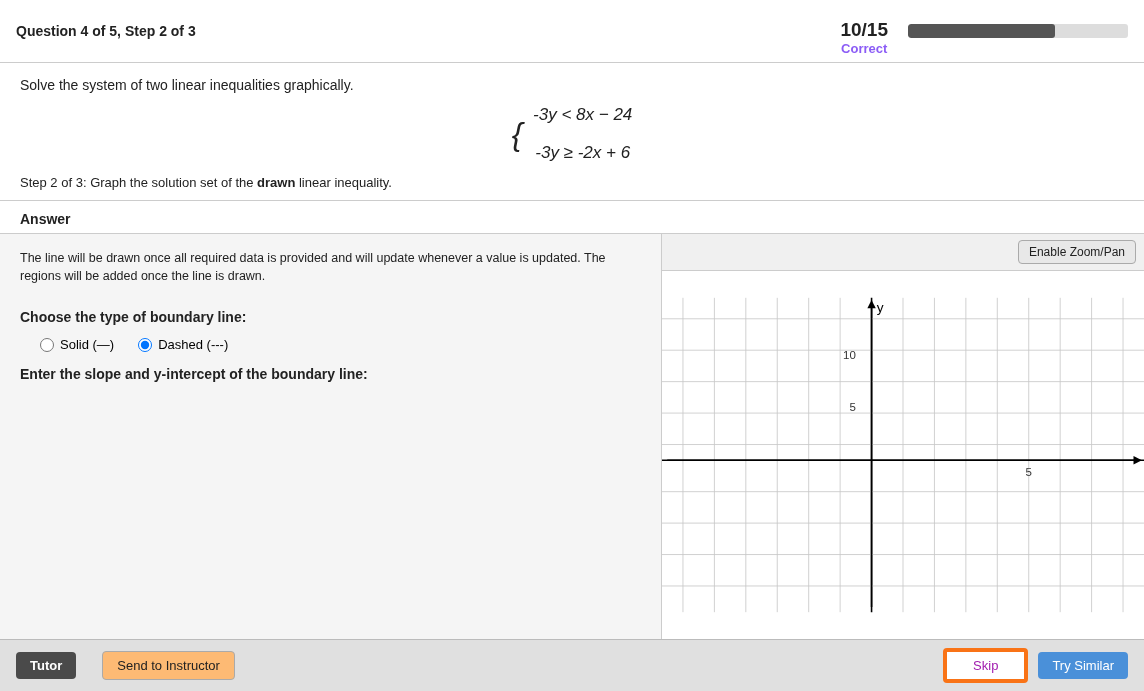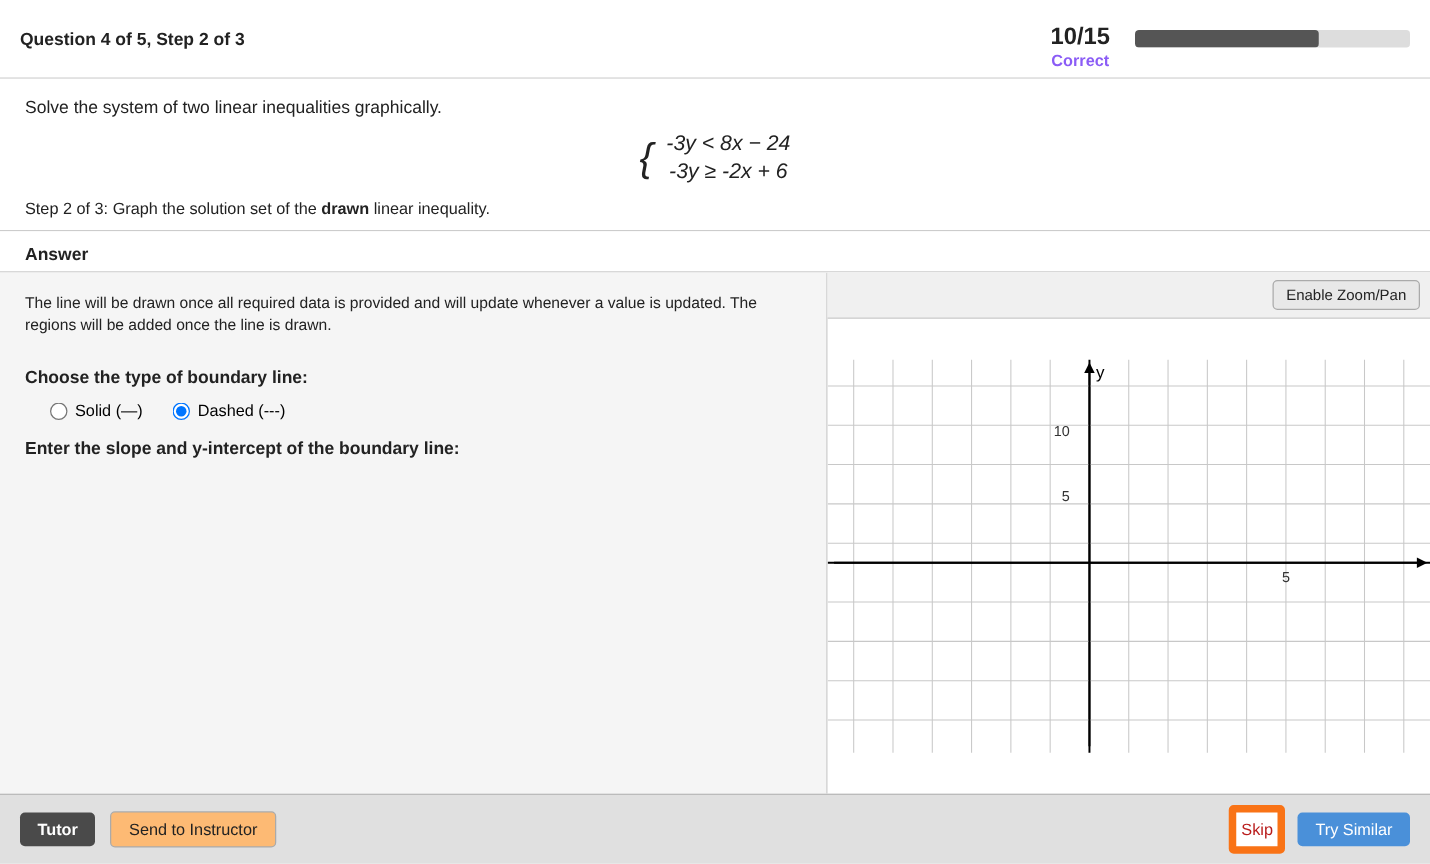--- a/index.html
+++ b/index.html
@@ -84,21 +84,21 @@
     .brace {
       font-size: 32px;
       line-height: 1;
       vertical-align: middle;
       margin-right: 6px;
     }
     .math-lines {
       display: inline-flex;
       flex-direction: column;
       vertical-align: middle;
-      gap: 2px;
+      gap: 18px;
     }
     .step-instruction {
       font-size: 13px;
       color: #222;
       margin-top: 4px;
     }
 
     
     .answer-section {
       background: #fff;
@@ -208,21 +208,21 @@
       border-top: 1px solid #bbb;
       display: flex;
       align-items: center;
       justify-content: space-between;
       padding: 8px 16px;
       min-height: 46px;
     }
     .footer-left {
       display: flex;
       align-items: center;
-      gap: 12px;
+      gap: 26px;
     }
     .tutor-btn {
       background: #4a4a4a;
       color: #fff;
       border: none;
       border-radius: 4px;
       padding: 6px 14px;
       font-size: 13px;
       cursor: pointer;
       font-weight: bold;
@@ -236,24 +236,24 @@
       font-size: 13px;
       cursor: pointer;
     }
     .footer-right {
       display: flex;
       align-items: center;
       gap: 10px;
     }
     .skip-btn {
       background: #fff;
-      color: #b91c1c;
-      border: 6px solid #f97316;
-      border-radius: 4px;
-      padding: 6px 4px;
+      color: #a21caf;
+      border: 4px solid #f97316;
+      border-radius: 4px;
+      padding: 6px 26px;
       font-size: 13px;
       cursor: pointer;
     }
     .try-similar-btn {
       background: #4a90d9;
       color: #fff;
       border: none;
       border-radius: 4px;
       padding: 6px 14px;
       font-size: 13px;

